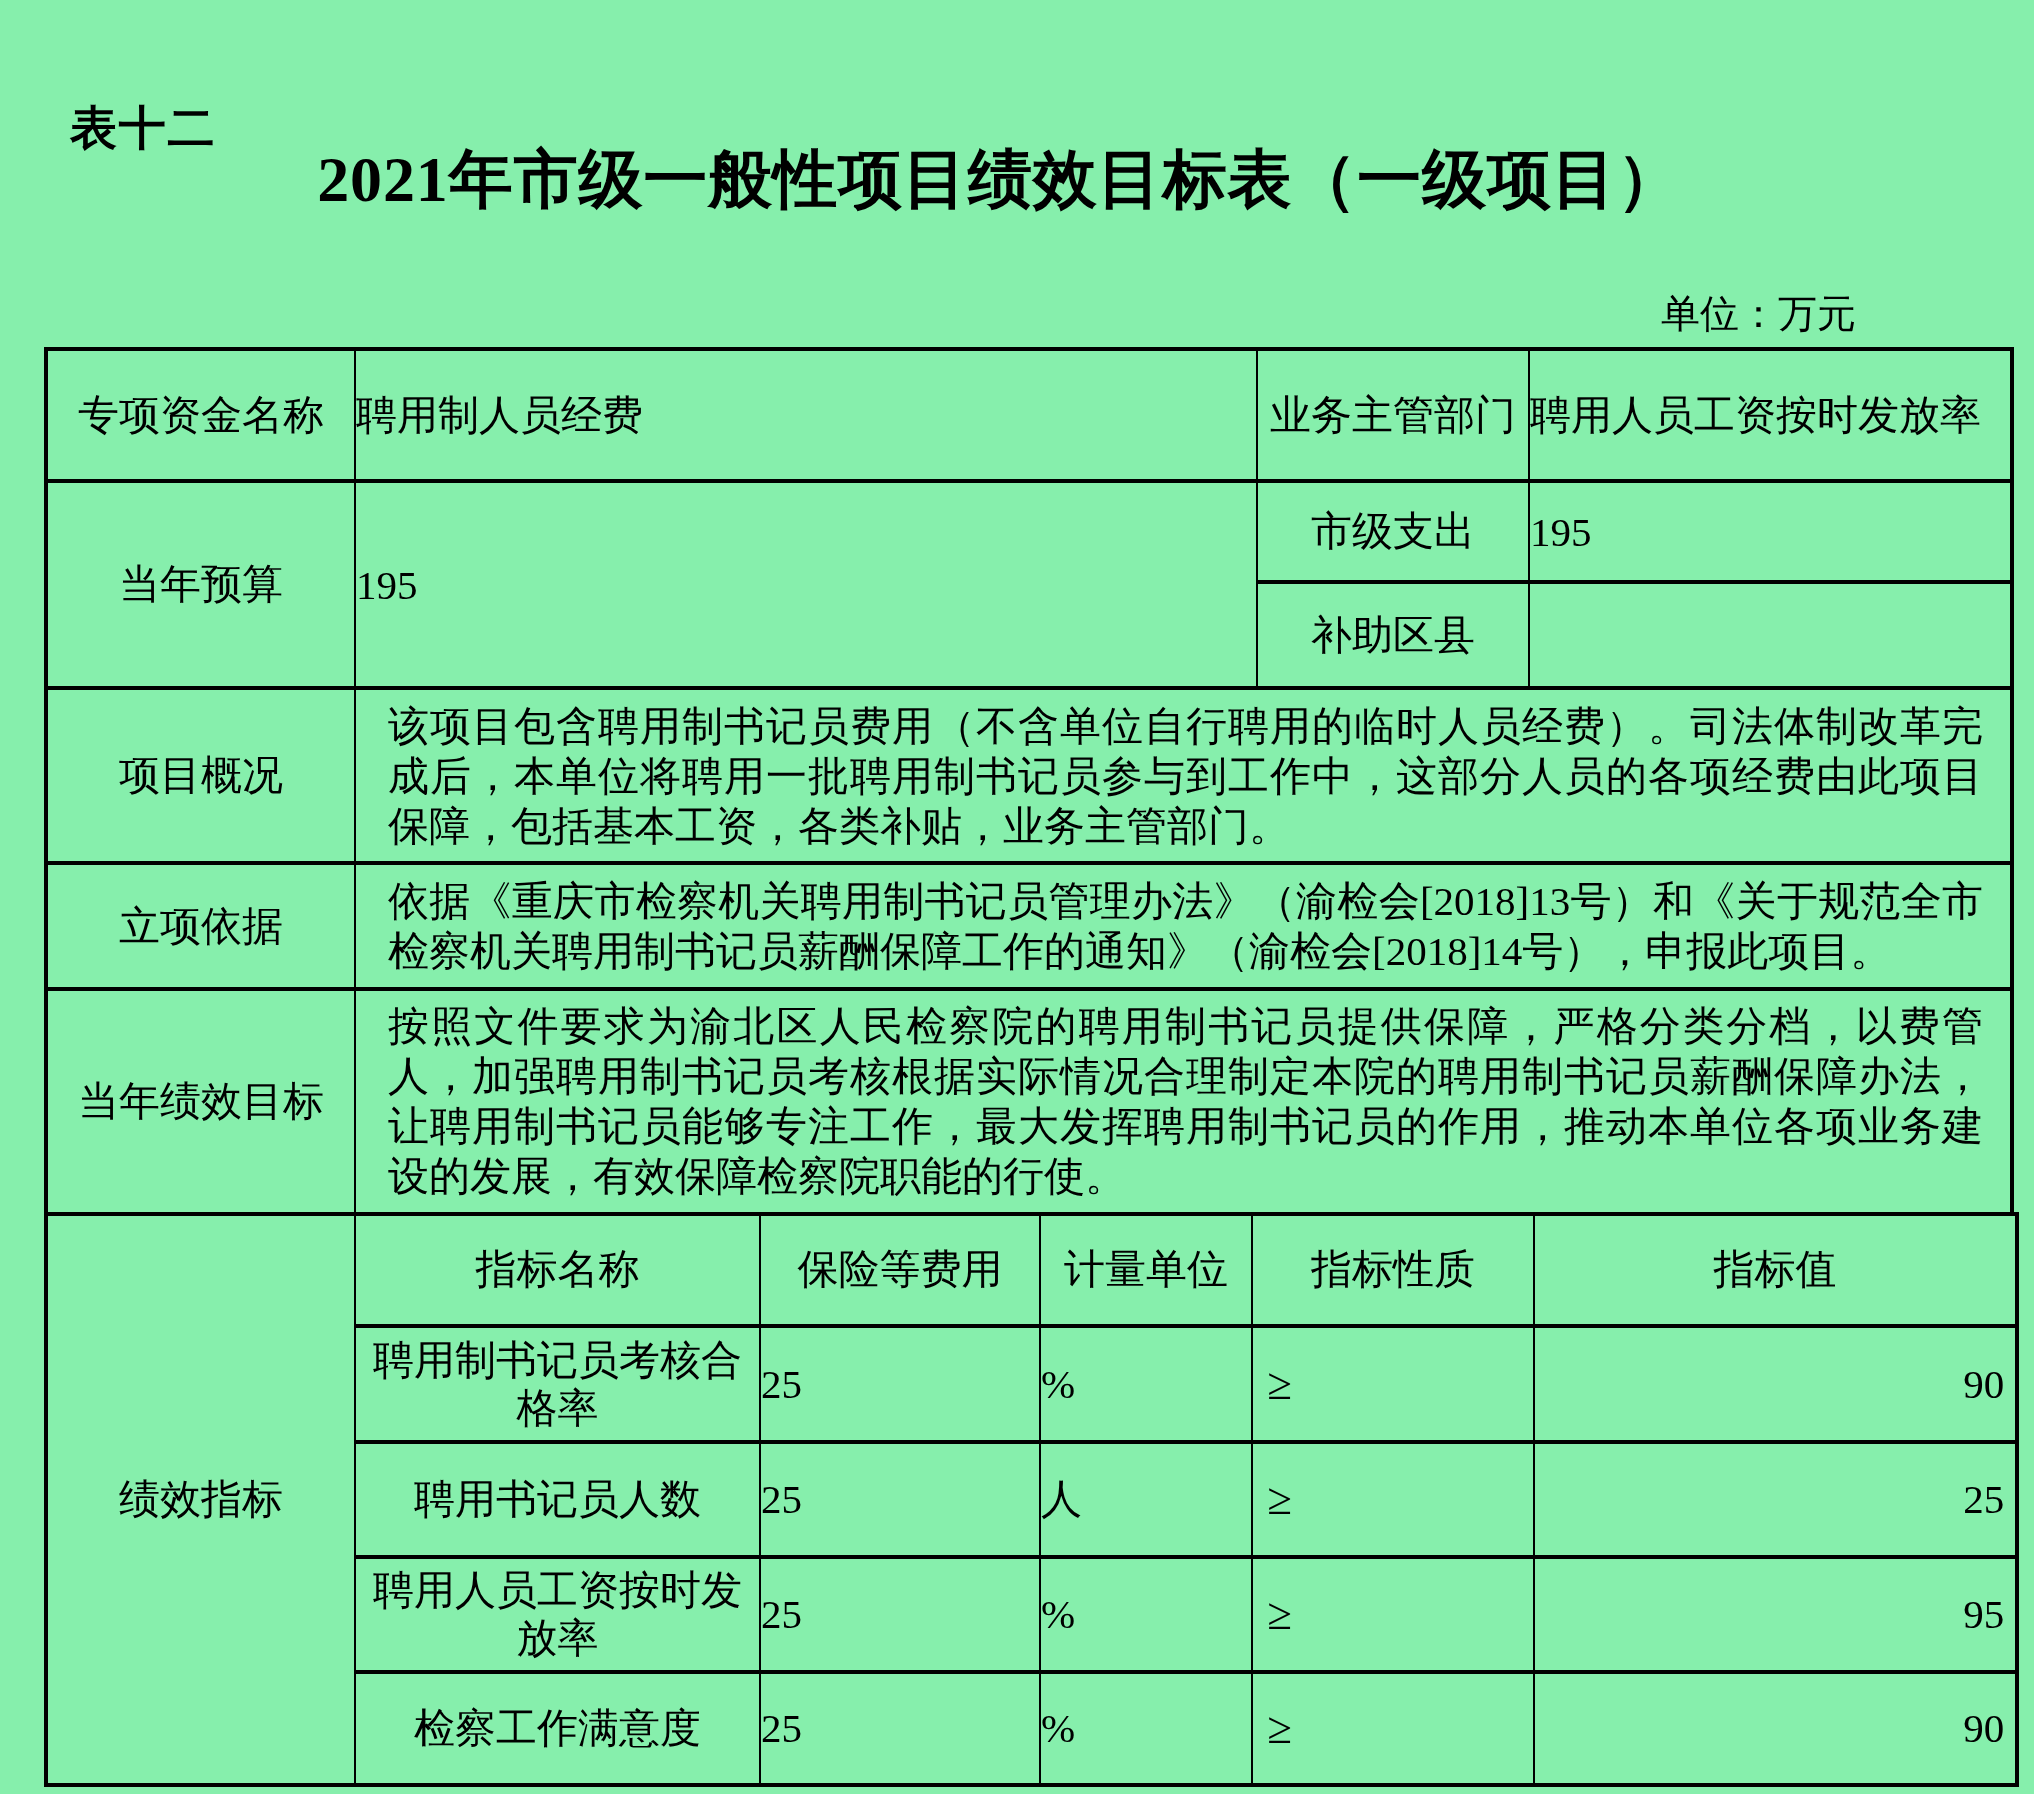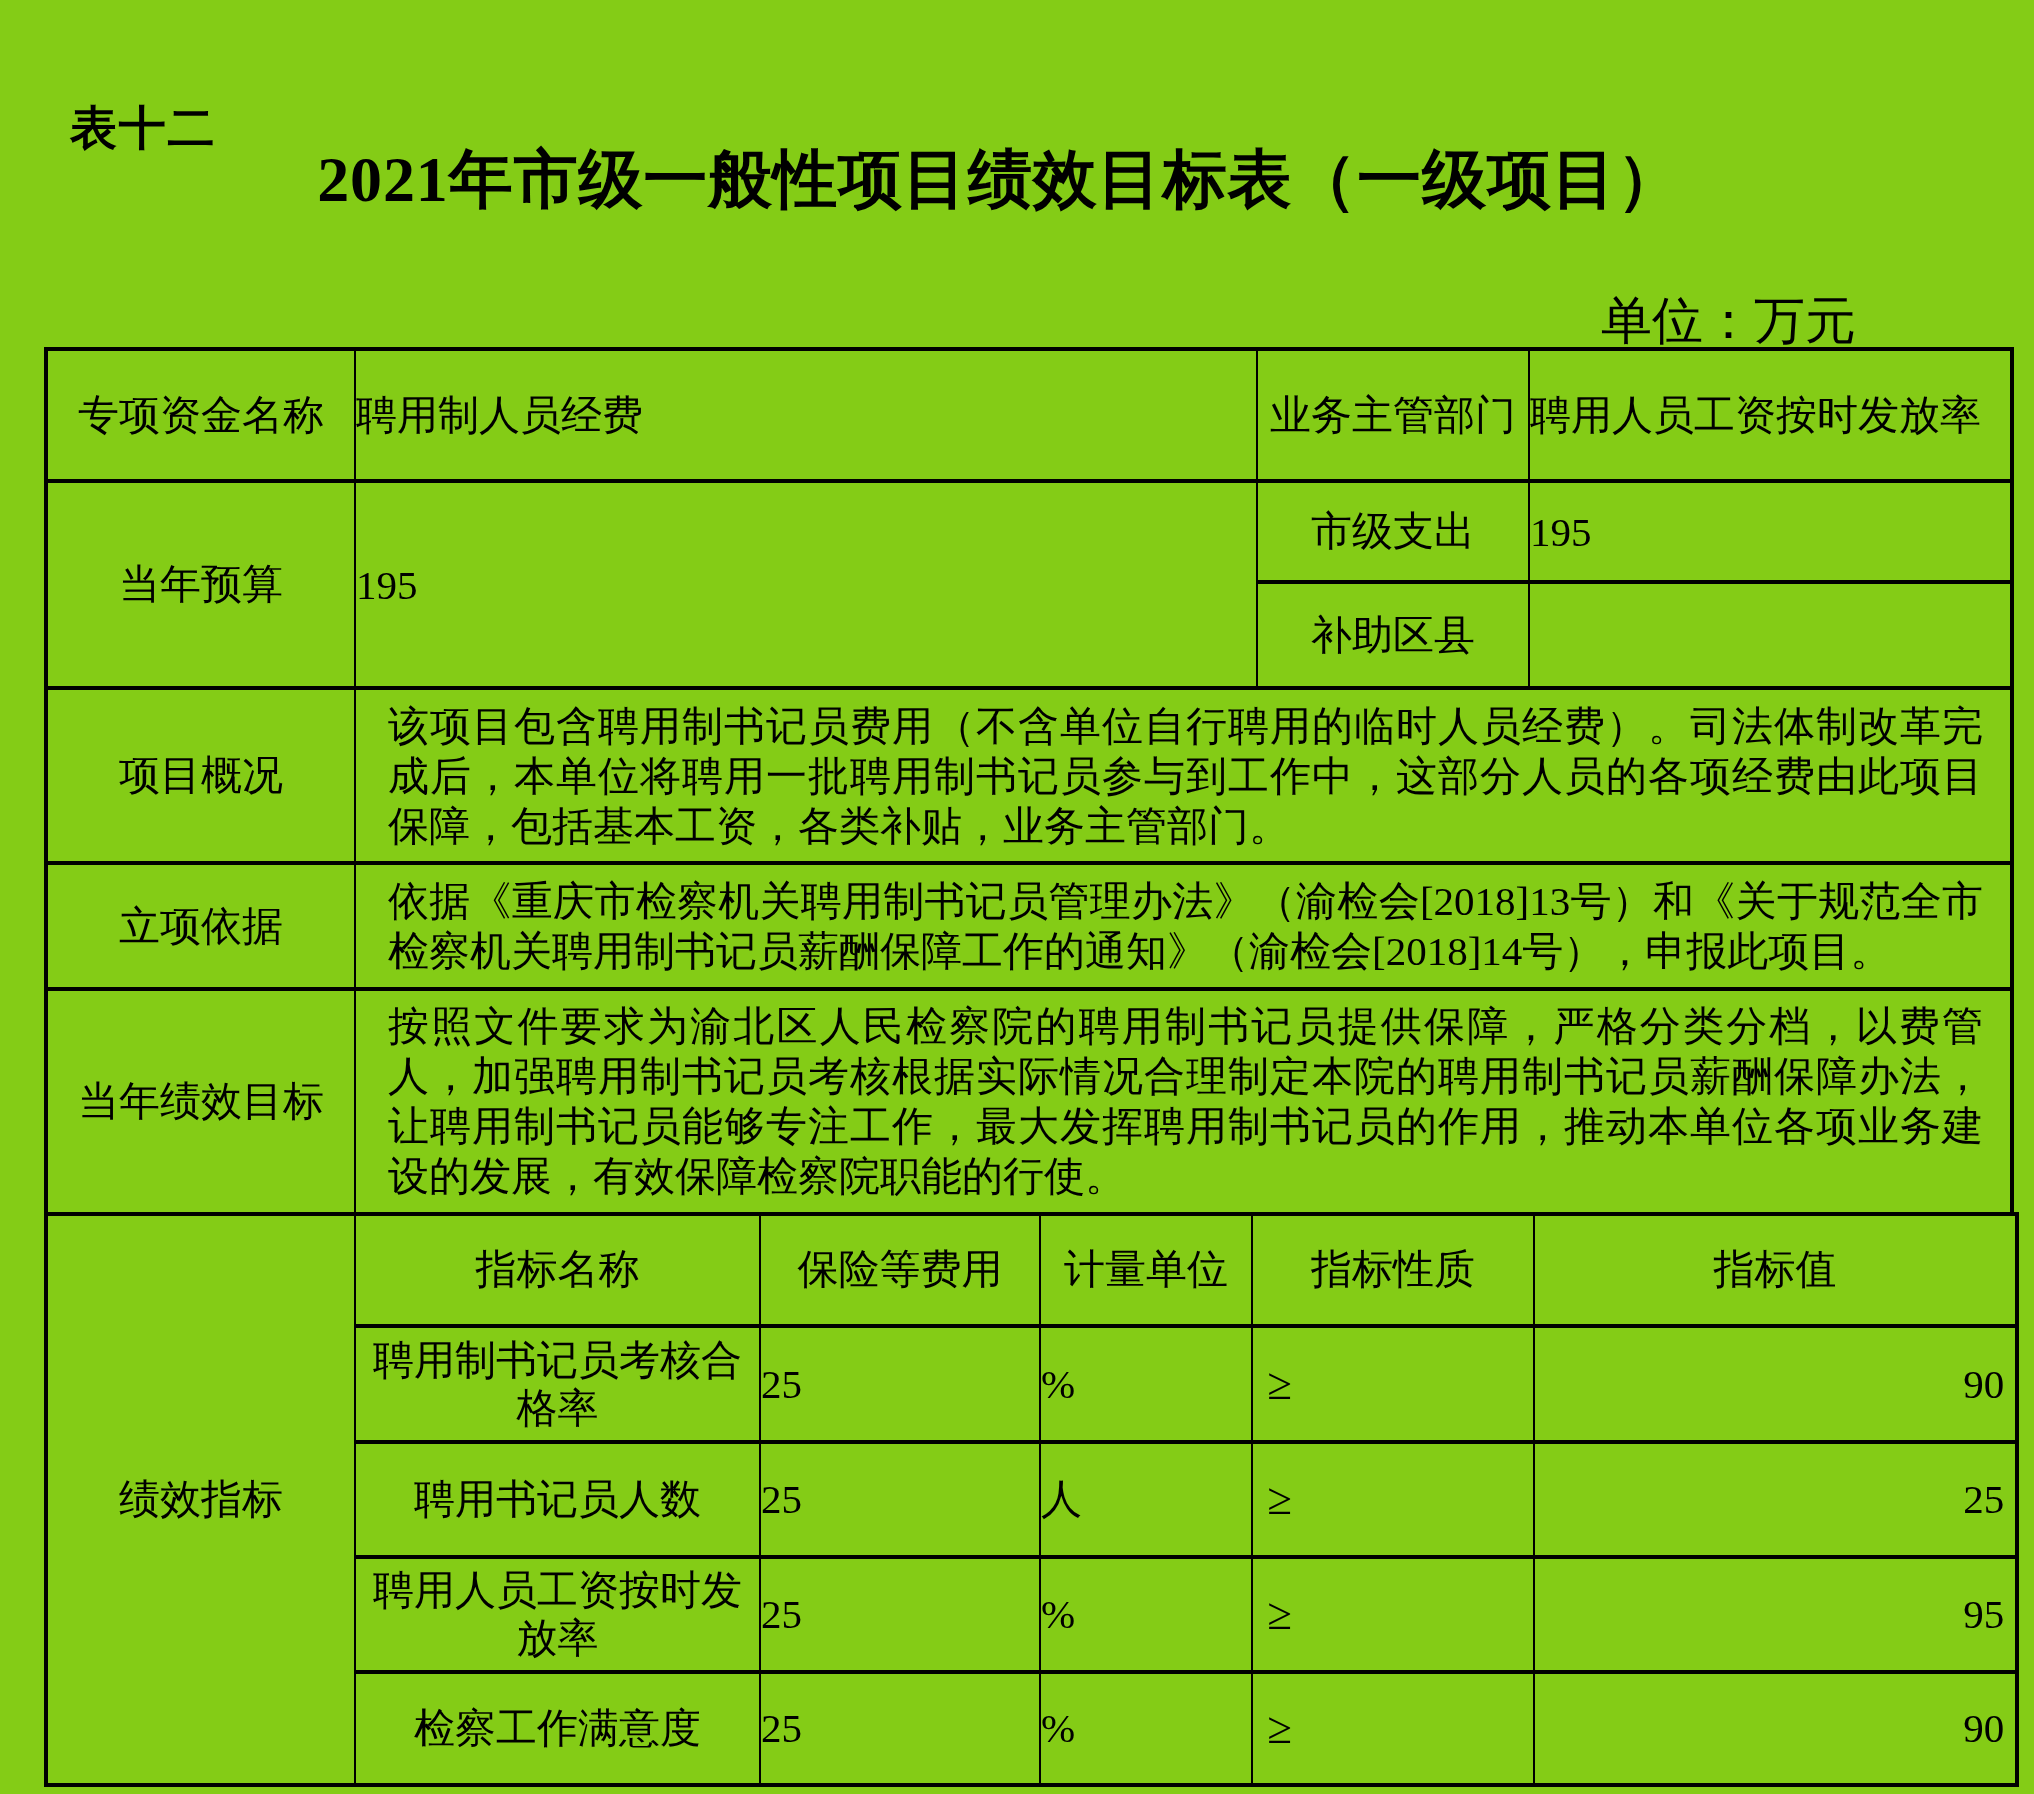--- a/index.html
+++ b/index.html
@@ -1,37 +1,37 @@
 <!DOCTYPE html>
 <html style="font-size:14.3px"><head>
 <meta charset="utf-8">
 <style>
   html,body{margin:0;padding:0;background:#fff;}
   #page{
     position:relative;
     width:2035px;height:1795px;
-    background:#84cc16;
+    background:#86efac;
     color:#000;
     font-family:"Liberation Serif","DejaVu Serif",serif;
     overflow:hidden;
   }
   #corner-label{
     position:absolute;left:70px;top:97px;
     font-family:"Liberation Sans","DejaVu Sans",sans-serif;
     font-weight:bold;font-size:47px;letter-spacing:1.8px;
   }
   #main-title{
     position:absolute;left:0;top:136px;width:100%;
     text-align:center;
     font-weight:bold;font-size:64px;letter-spacing:0.9px;
     transform:translateX(-18px);
   }
   #unit-note{
     position:absolute;top:287px;right:179px;
-    font-size:51px;
+    font-size:39px;
   }
   #table-wrap{position:absolute;left:44px;top:347px;width:1957px;}
   table{
     border-collapse:collapse;table-layout:fixed;width:1957px;
     font-size:41px;
   }
   #lower-table{margin-top:-4.5px;}
   td{
     border:2.7px solid #000;
     border-top-width:4.5px;border-bottom-width:4.5px;

